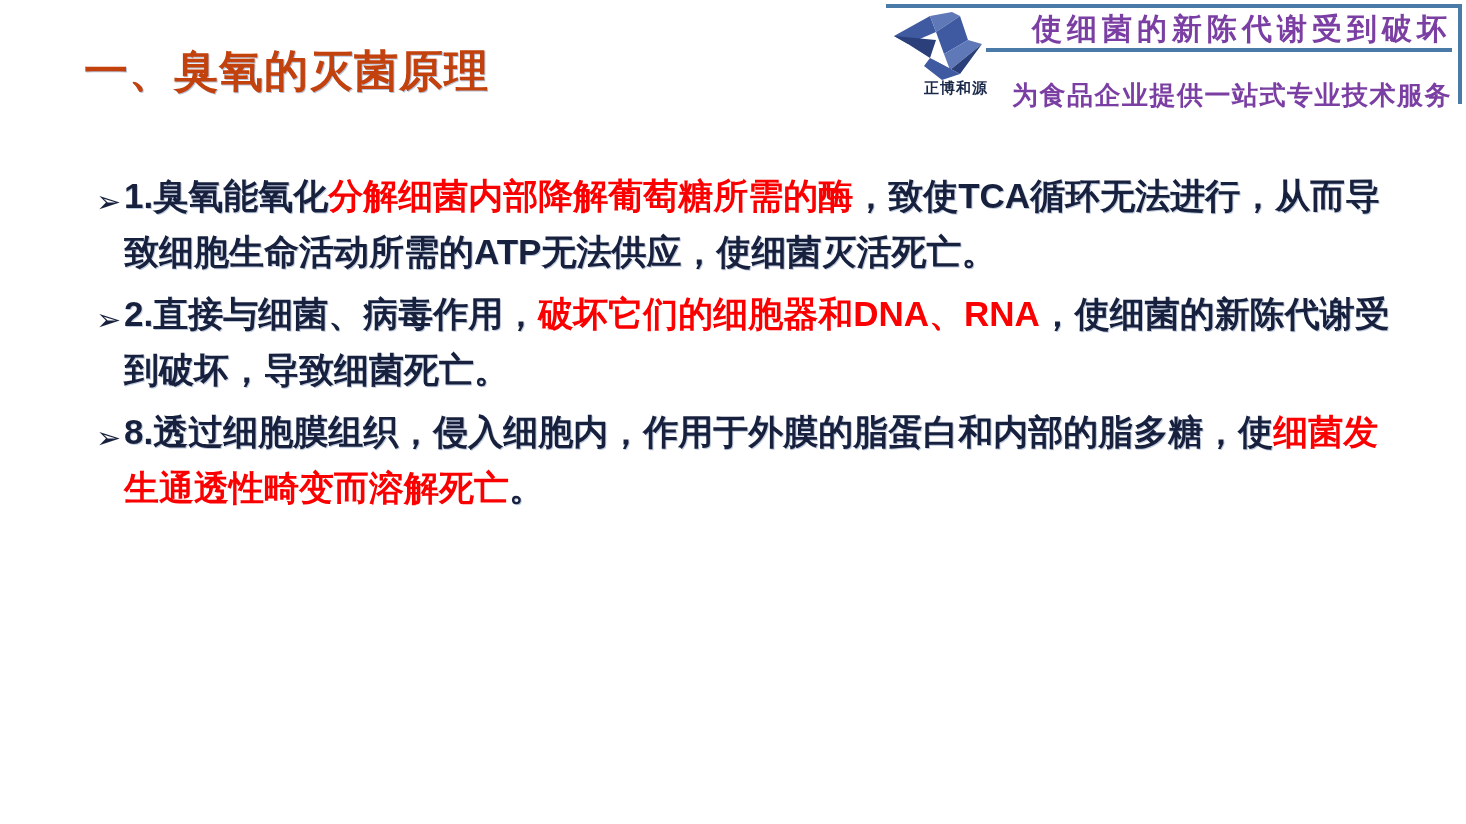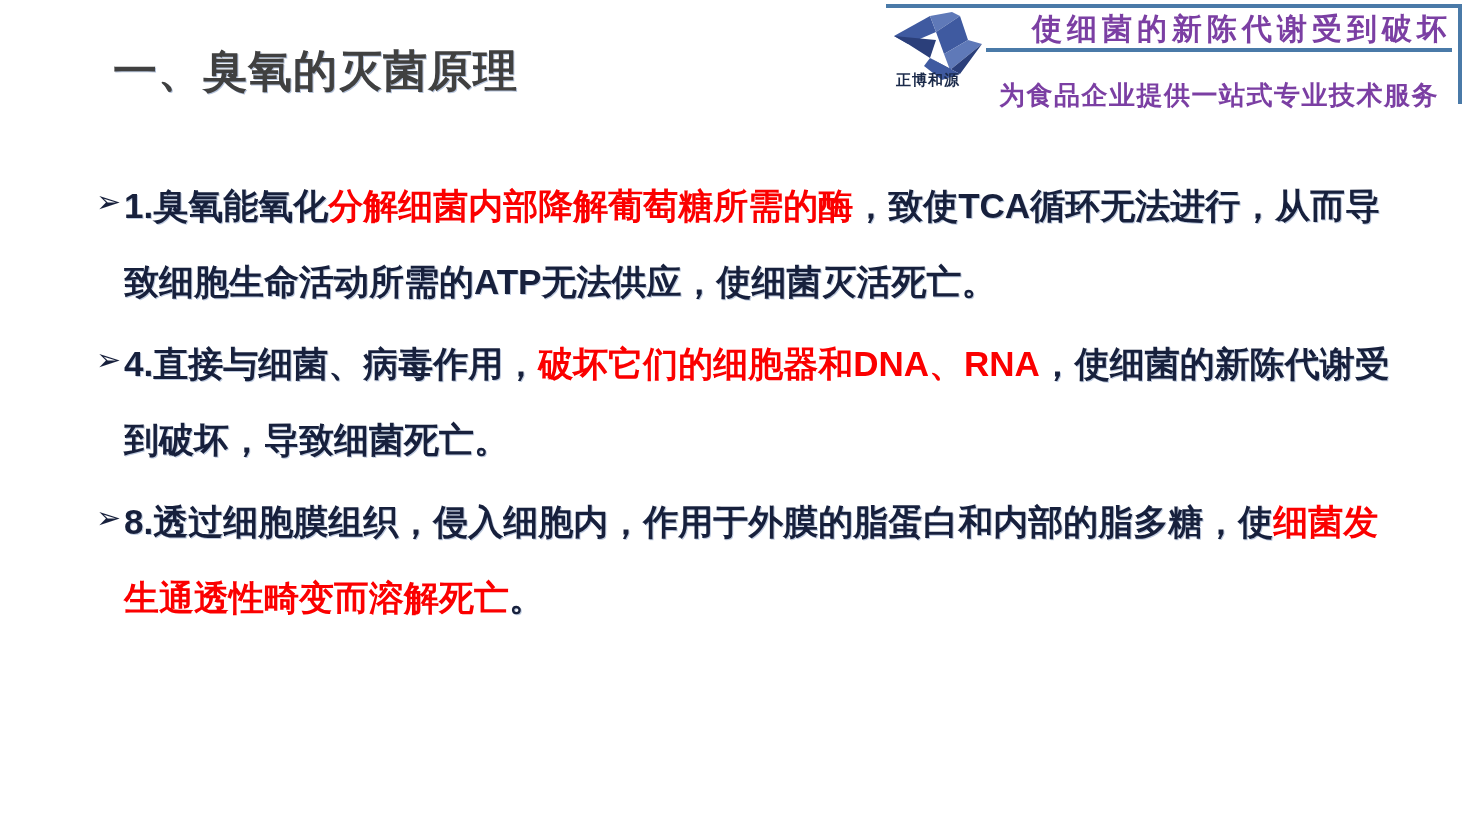--- a/index.html
+++ b/index.html
@@ -42,23 +42,23 @@
     height: 96px;
     flex: 0 0 96px;
     margin-left: 4px;
     margin-top: 2px;
   }
   .logo-mark svg { display: block; }
 
   .logo-cn-name {
     position: absolute;
     left: 6px;
-    bottom: 16px;
+    bottom: 8px;
     width: 92px;
-    text-align: left;
+    text-align: right;
     font-size: 15px;
     font-weight: bold;
     color: #1b2a4a;
     letter-spacing: 1px;
     font-family: "DejaVu Serif", "Liberation Serif", serif;
     white-space: nowrap;
   }
 
   .logo-text-block {
     flex: 1 1 auto;
@@ -83,32 +83,32 @@
     margin: 2px 0 3px 0;
   }
 
   .company-tagline {
     font-size: 26px;
     font-weight: bold;
     color: #7b3fa3;
     letter-spacing: 1.5px;
     line-height: 1.15;
     white-space: nowrap;
-    text-align: center;
+    text-align: right;
     margin-top: 29px;
   }
 
   
   .slide-title {
     position: absolute;
-    left: 113px;
+    left: 84px;
     top: 42px;
     font-size: 44px;
     font-weight: bold;
-    color: #404040;
+    color: #c2410c;
     letter-spacing: 1px;
     text-shadow: 1px 1px 0 rgba(40,80,150,0.35);
     white-space: nowrap;
   }
 
   
   .body-list {
     position: absolute;
     left: 96px;
     top: 168px;
@@ -127,21 +127,21 @@
     line-height: 68px;
     color: #17203c;
     font-family: "DejaVu Sans", sans-serif;
     text-align: left;
   }
 
   .bullet-text {
     flex: 1 1 auto;
     font-size: 35px;
     font-weight: bold;
-    line-height: 76px;
+    line-height: 56px;
     color: #17203c;
     letter-spacing: 0px;
     text-shadow: 1px 1px 0 rgba(40,80,150,0.30);
   }
 
   .hl {
     color: #fb0000;
     text-shadow: none;
   }
 </style>
@@ -175,21 +175,21 @@
 
   <div class="slide-title">一、臭氧的灭菌原理</div>
 
   <div class="body-list">
       <div class="bullet">
         <span class="bullet-marker">➢</span>
         <span class="bullet-text"><span>1.臭氧能氧化</span><span class="hl">分解细菌内部降解葡萄糖所需的酶</span><span>，致使TCA循环无法进行，从而导致细胞生命活动所需的ATP无法供应，使细菌灭活死亡。</span></span>
       </div>
       <div class="bullet">
         <span class="bullet-marker">➢</span>
-        <span class="bullet-text"><span>4.直接与细菌、病毒作用，</span><span class="hl">破坏它们的细胞器和DNA、RNA</span><span>，使细菌的新陈代谢受到破坏，导致细菌死亡。</span></span>
+        <span class="bullet-text"><span>2.直接与细菌、病毒作用，</span><span class="hl">破坏它们的细胞器和DNA、RNA</span><span>，使细菌的新陈代谢受到破坏，导致细菌死亡。</span></span>
       </div>
       <div class="bullet">
         <span class="bullet-marker">➢</span>
         <span class="bullet-text"><span>8.透过细胞膜组织，侵入细胞内，作用于外膜的脂蛋白和内部的脂多糖，使</span><span class="hl">细菌发生通透性畸变而溶解死亡</span><span>。</span></span>
       </div>
     </div>
 
 </div>
 
 </body></html>

